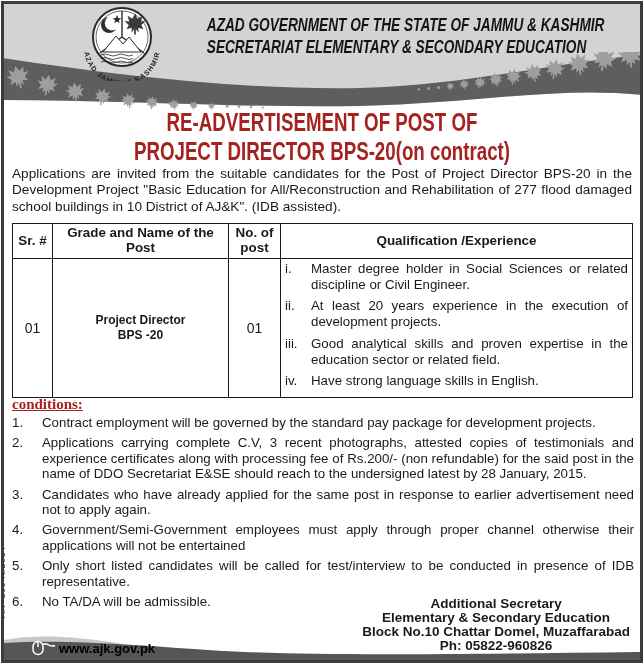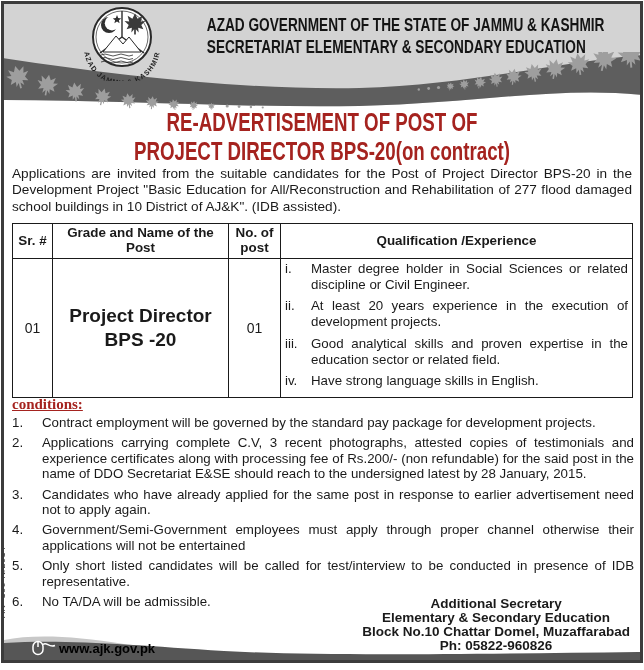--- a/index.html
+++ b/index.html
@@ -8,36 +8,36 @@
     font-family:"Liberation Sans", sans-serif;color:#1a1a1a;
   }
   .frame{
     position:absolute;left:1px;right:1px;top:1px;bottom:7px;
     border:3px solid #3c3c3c;background:#ffffff;overflow:hidden;
   }
   
   .hdr-bg{position:absolute;left:0;top:0;width:100%;height:48px;background:#d3d3d3;}
   .band-svg{position:absolute;left:0;top:48px;width:100%;height:58px;display:block;}
   .logo{position:absolute;left:68px;top:1px;width:100px;height:76px;z-index:5;}
-  .hdr-text{position:absolute;left:150px;right:6px;top:10px;z-index:4;text-align:right;}
+  .hdr-text{position:absolute;left:150px;right:6px;top:10px;z-index:4;text-align:right;font-style:italic;}
   .hdr-line{display:block;white-space:nowrap;font-weight:bold;font-size:17.5px;line-height:22px;
     transform:scaleX(.78);transform-origin:50% 50%;color:#141414;}
   
   .adtitle{position:absolute;left:0;right:0;top:104px;text-align:center;z-index:2;}
   .adtitle-line{display:block;white-space:nowrap;font-weight:bold;font-size:26px;line-height:29px;
     transform:scaleX(.72);transform-origin:50% 50%;color:#a5231f;}
   
   .intro{position:absolute;left:8px;right:8px;top:162px;font-size:13.6px;line-height:16.3px;
     text-align:justify;margin:0;}
   
   .posts-table{position:absolute;left:8px;top:219px;width:620px;border-collapse:collapse;table-layout:fixed;}
   .posts-table th,.posts-table td{border:1.6px solid #1a1a1a;padding:2px 4px;vertical-align:middle;}
   .posts-table th{font-size:13.4px;font-weight:bold;text-align:center;height:30px;line-height:1.1;}
   .cell-center{text-align:center;font-size:14px;}
-  .post-name{text-align:center;font-weight:bold;font-size:19px;line-height:1.25;}
+  .post-name{text-align:center;font-weight:bold;font-size:12px;line-height:1.25;}
   .qual-cell{vertical-align:top;padding:4px 6px 2px 8px;height:134px;}
   .qitem{display:flex;margin-bottom:6px;}
   .qnum{flex:0 0 26px;font-size:13.3px;line-height:15.7px;}
   .qtxt{flex:1;font-size:13.3px;line-height:15.7px;text-align:justify;}
   
   .cond-head{position:absolute;left:8px;top:392px;font-size:15px;font-weight:bold;
     text-decoration:underline;color:#a5231f;font-family:Liberation Serif, serif;}
   .cond-list{position:absolute;left:8px;top:411px;width:622px;}
   .citem{display:flex;margin-bottom:5px;}
   .cnum{flex:0 0 30px;font-size:13.3px;line-height:15.4px;}

